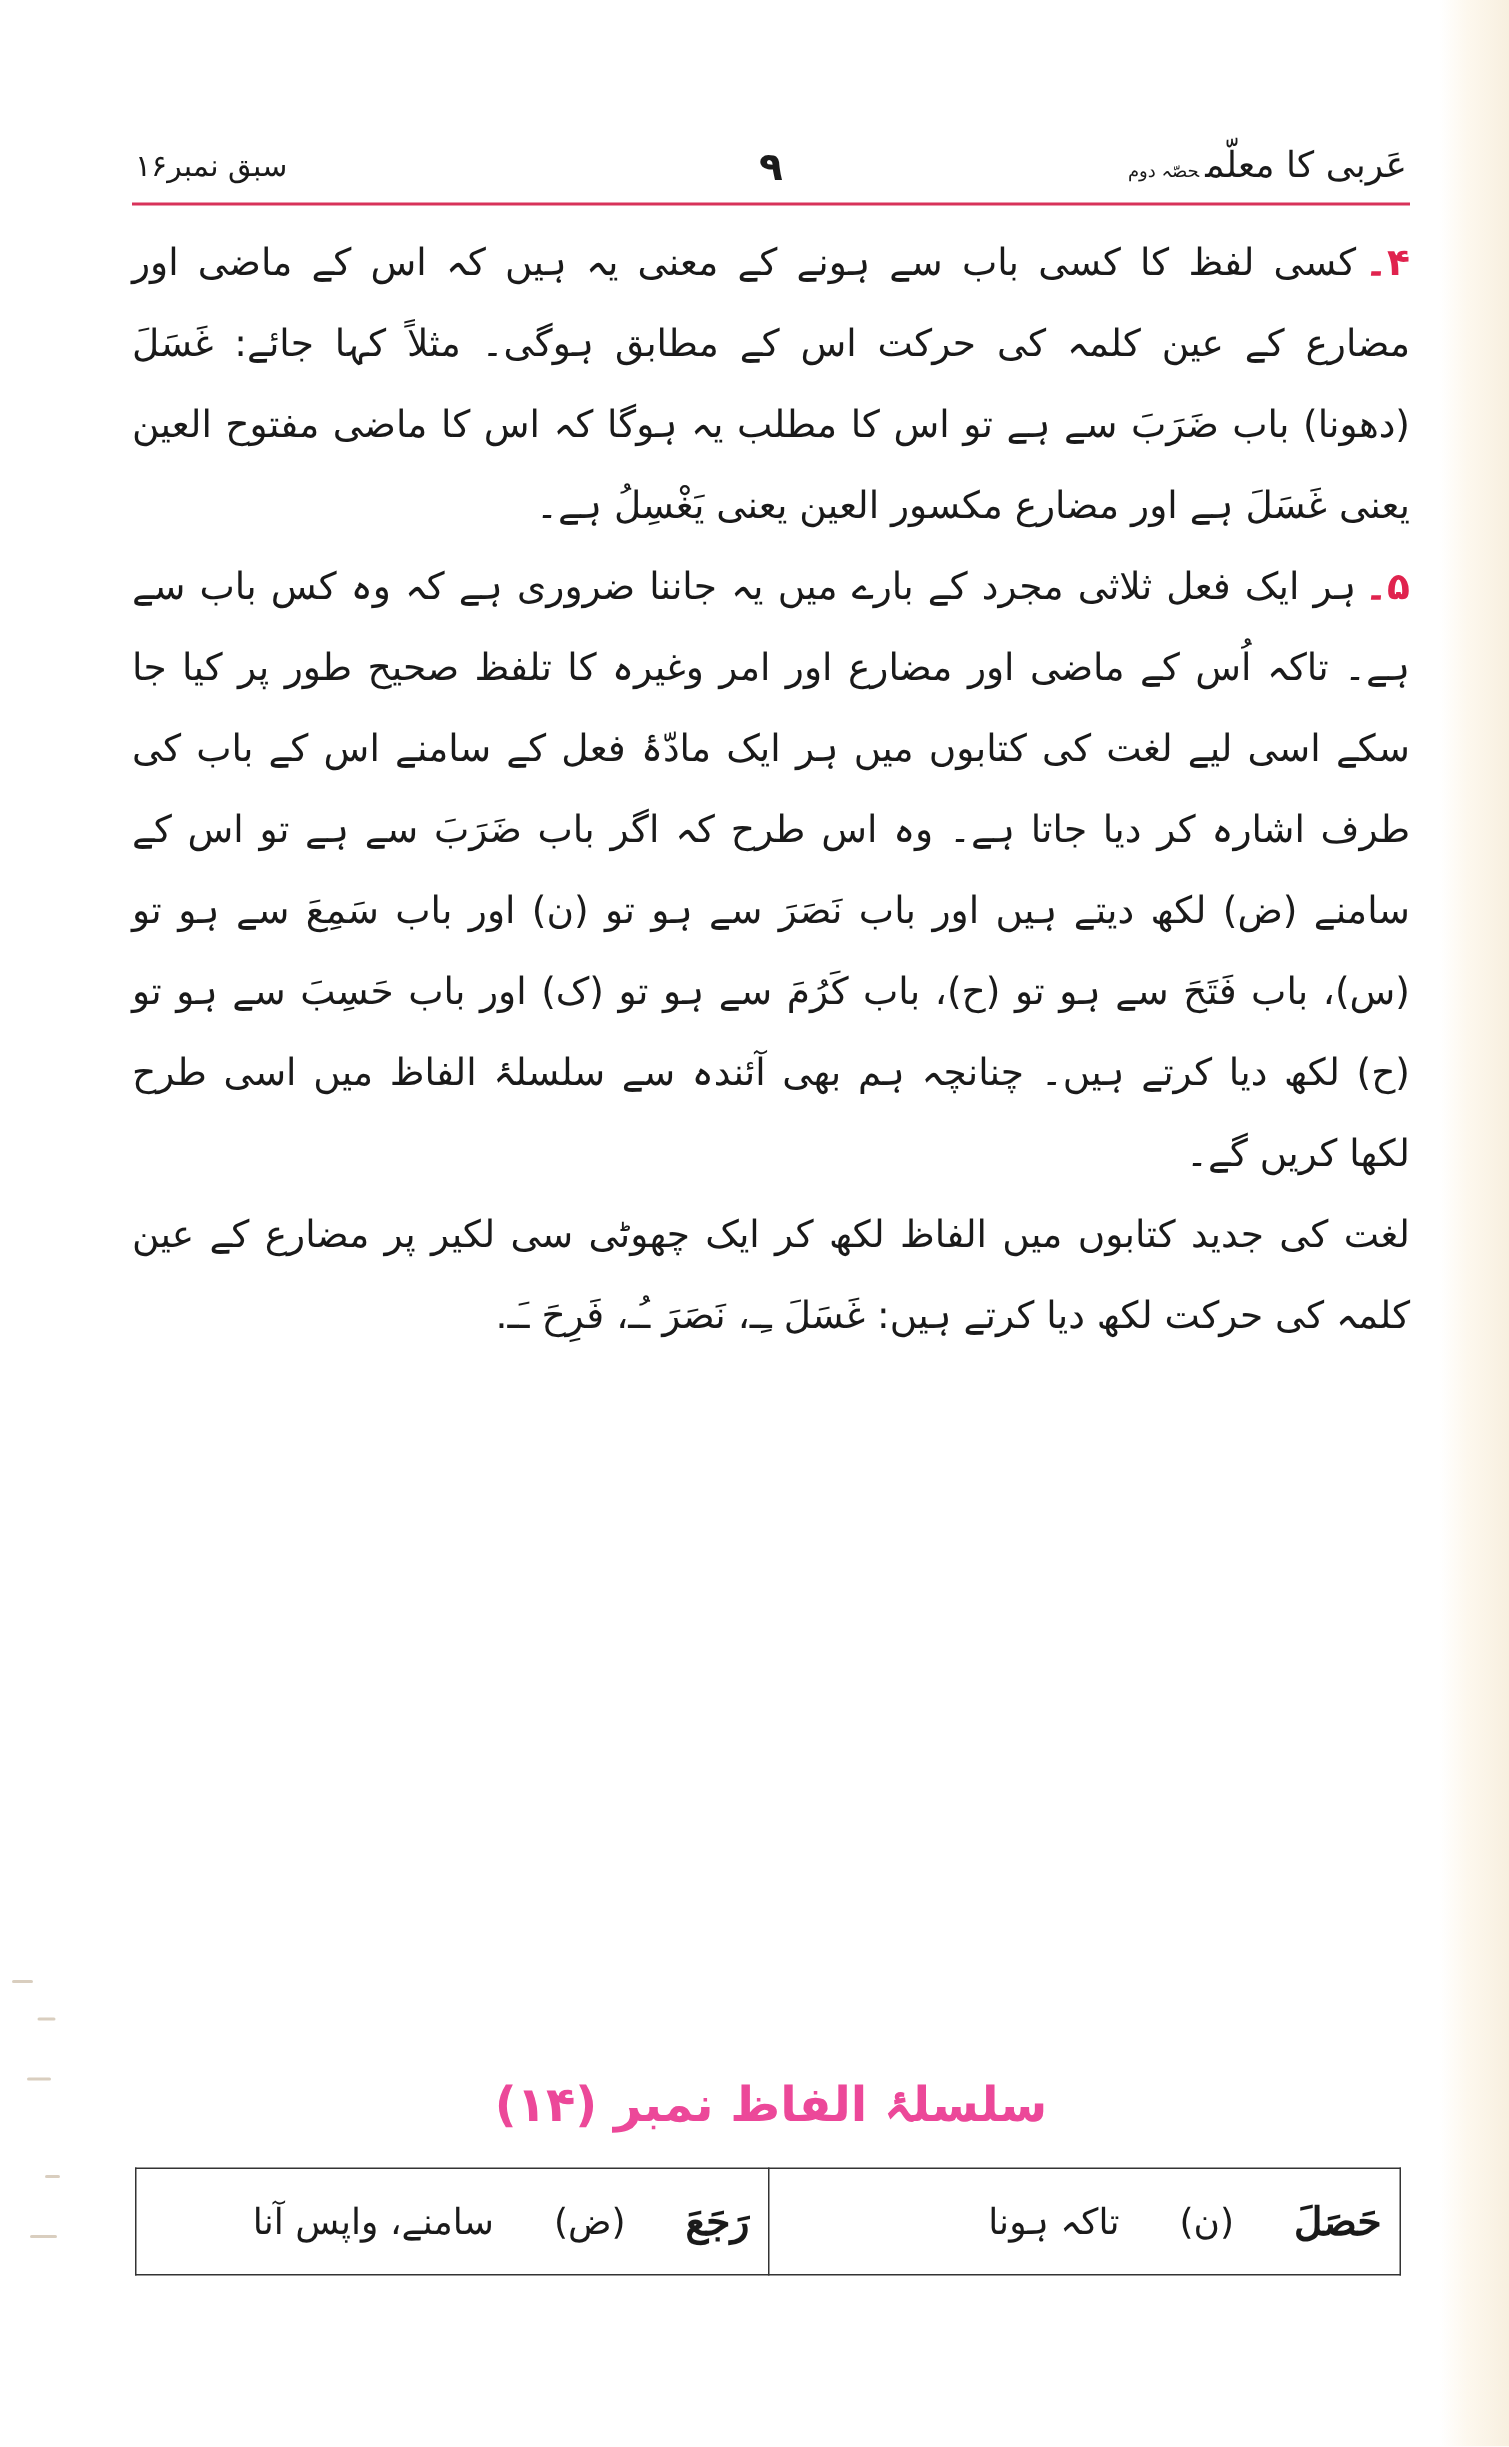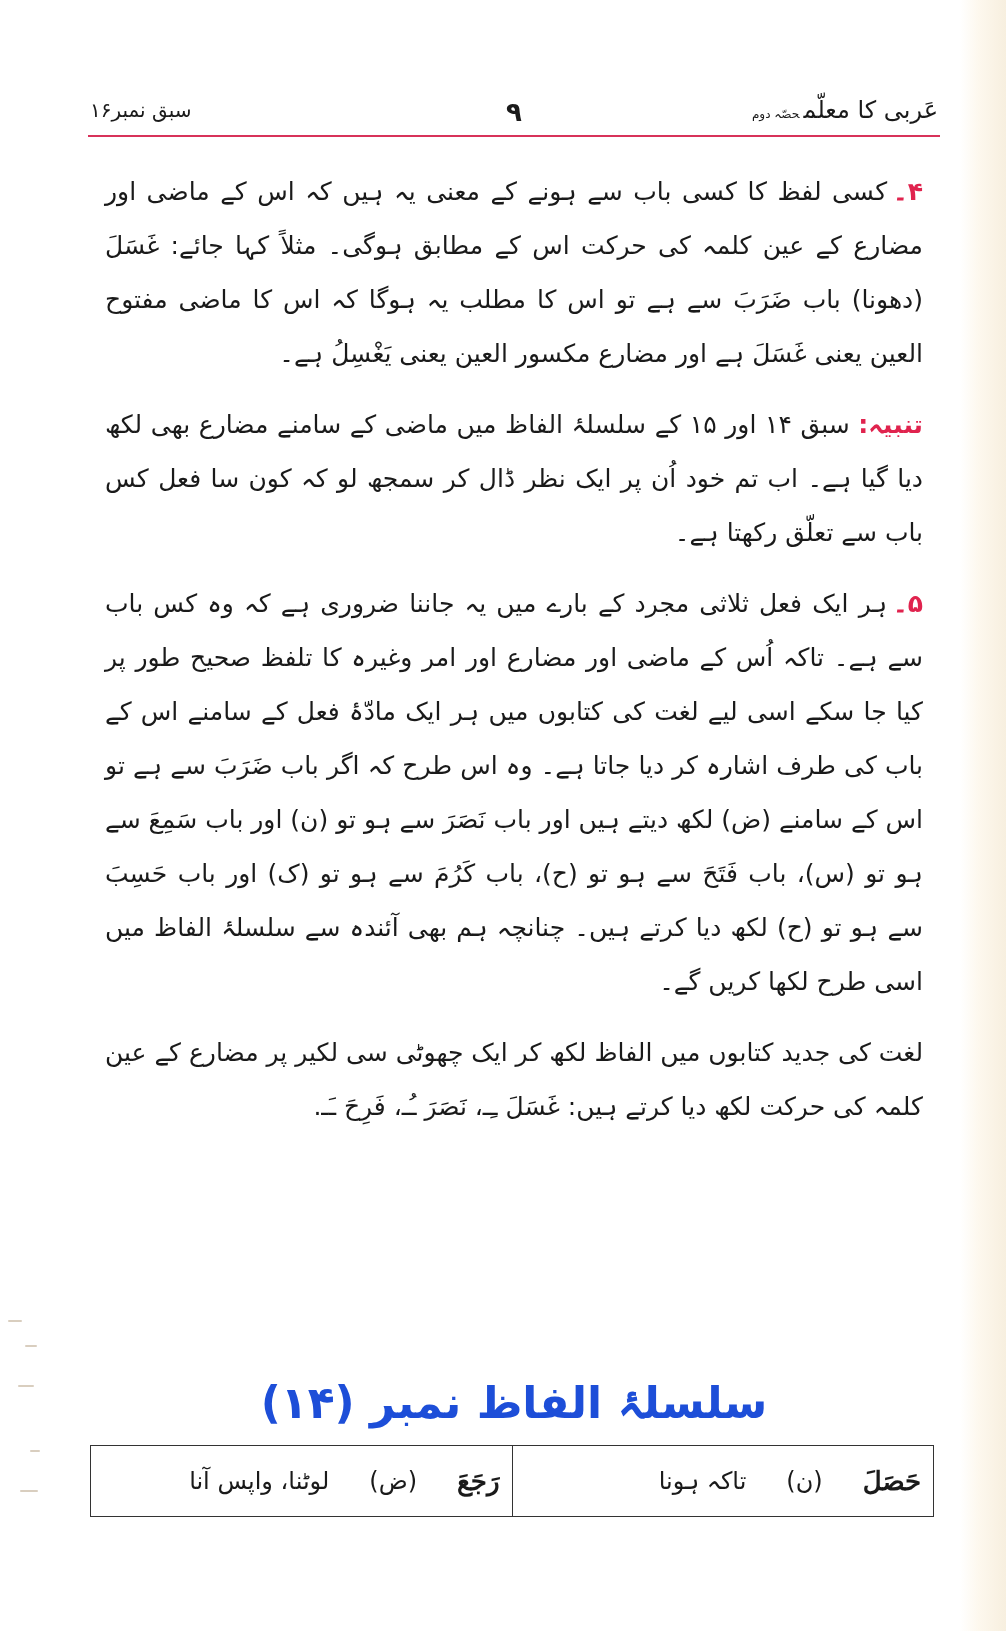--- a/index.html
+++ b/index.html
@@ -54,31 +54,31 @@
 
     .body-text {
       position: absolute;
       top: 148px; left: 88px;
       width: 852px;
       direction: rtl;
       text-align: justify;
       font-size: 25px;
       line-height: 54px;
     }
-    .para { margin: 17px; }
+    .para { margin: 0; }
     .para .num { color: #e0234e; font-weight: bold; margin-left: 6px; }
     .para .note-label { color: #e0234e; font-weight: bold; }
 
     .section-title {
       position: absolute;
       top: 1378px; left: 88px; width: 852px;
       text-align: center;
       direction: rtl;
-      color: #1d4ed8;
-      font-size: 44px;
+      color: #ec4899;
+      font-size: 32px;
       font-weight: bold;
       line-height: 50px;
     }
 
     .vocab-table {
       position: absolute;
       top: 1445px; left: 90px;
       width: 844px;
       border-collapse: collapse;
       direction: rtl;
@@ -113,24 +113,20 @@
   <div class="header-page">۹</div>
   <div class="header-lesson">سبق نمبر۱۶</div>
 </div>
 <div class="header-rule"></div>
 
 <div class="body-text">
   <p class="para">
     <span class="num">۴۔</span><span>کسی لفظ کا کسی باب سے ہونے کے معنی یہ ہیں کہ اس کے ماضی اور مضارع کے عین کلمہ کی حرکت اس کے مطابق ہوگی۔ مثلاً کہا جائے: غَسَلَ (دھونا) باب ضَرَبَ سے ہے تو اس کا مطلب یہ ہوگا کہ اس کا ماضی مفتوح العین یعنی غَسَلَ ہے اور مضارع مکسور العین یعنی یَغْسِلُ ہے۔</span>
   </p>
   <p class="para">
-    <span class="note-label">تنبیہ:</span>
-    <span>سبق ۱۴ اور ۱۵ کے سلسلۂ الفاظ میں ماضی کے سامنے مضارع بھی لکھ دیا گیا ہے۔ اب تم خود اُن پر ایک نظر ڈال کر سمجھ لو کہ کون سا فعل کس باب سے تعلّق رکھتا ہے۔</span>
-  </p>
-  <p class="para">
     <span class="num">۵۔</span><span>ہر ایک فعل ثلاثی مجرد کے بارے میں یہ جاننا ضروری ہے کہ وہ کس باب سے ہے۔ تاکہ اُس کے ماضی اور مضارع اور امر وغیرہ کا تلفظ صحیح طور پر کیا جا سکے اسی لیے لغت کی کتابوں میں ہر ایک مادّۂ فعل کے سامنے اس کے باب کی طرف اشارہ کر دیا جاتا ہے۔ وہ اس طرح کہ اگر باب ضَرَبَ سے ہے تو اس کے سامنے (ض) لکھ دیتے ہیں اور باب نَصَرَ سے ہو تو (ن) اور باب سَمِعَ سے ہو تو (س)، باب فَتَحَ سے ہو تو (ح)، باب کَرُمَ سے ہو تو (ک) اور باب حَسِبَ سے ہو تو (ح) لکھ دیا کرتے ہیں۔ چنانچہ ہم بھی آئندہ سے سلسلۂ الفاظ میں اسی طرح لکھا کریں گے۔</span>
   </p>
   <p class="para">
     <span>لغت کی جدید کتابوں میں الفاظ لکھ کر ایک چھوٹی سی لکیر پر مضارع کے عین کلمہ کی حرکت لکھ دیا کرتے ہیں: غَسَلَ ـِـ، نَصَرَ ـُـ، فَرِحَ ـَـ.</span>
   </p>
 </div>
 
 <div class="section-title">سلسلۂ الفاظ نمبر (۱۴)</div>
 
 <table class="vocab-table">
@@ -140,18 +136,18 @@
       <div class="cell-inner">
         <span class="word">حَصَلَ</span>
         <span>(ن)</span>
         <span>تاکہ ہونا</span>
       </div>
     </td>
     <td>
       <div class="cell-inner">
         <span class="word">رَجَعَ</span>
         <span>(ض)</span>
-        <span>لوٹنا، واپس آنا</span>
+        <span>سامنے، واپس آنا</span>
       </div>
     </td>
   </tr>
 </tbody>
   </table>
 
 </body></html>

